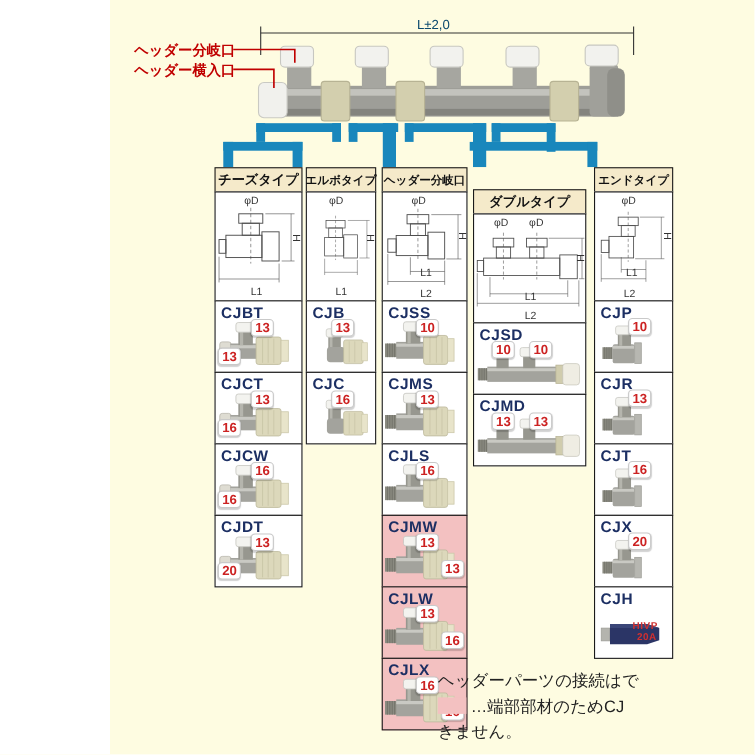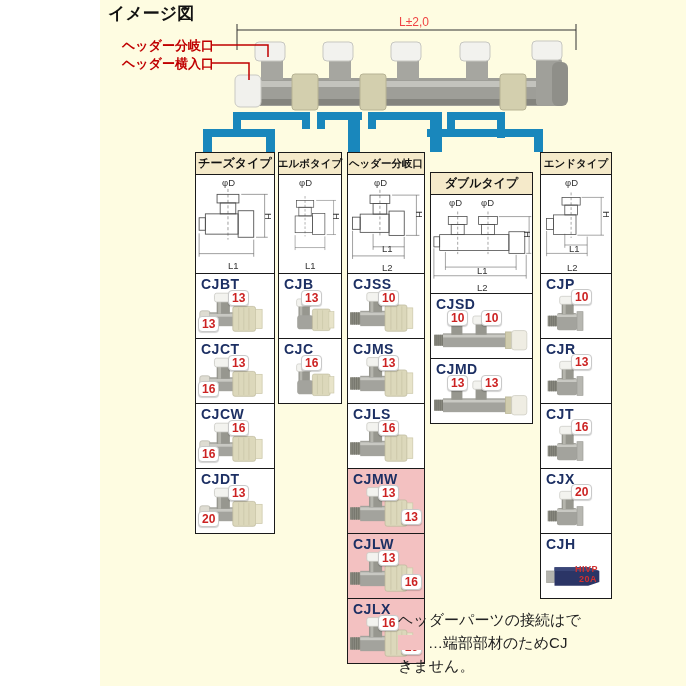--- a/index.html
+++ b/index.html
@@ -3,21 +3,21 @@
 <meta charset="utf-8">
 <style>
   html,body{margin:0;padding:0;}
   #screen{position:relative;width:686px;height:686px;background:#ffffff;overflow:hidden;
           font-family:"Liberation Sans",sans-serif;}
   #panel{position:absolute;left:100px;top:0;width:586px;height:686px;background:#FEFCE1;}
   .title{position:absolute;left:8px;top:2px;font-size:17px;font-weight:bold;color:#111;}
   .redlbl{position:absolute;font-size:13px;font-weight:bold;color:#C00000;white-space:nowrap;}
   .red1{left:22px;top:37px;}
   .red2{left:22px;top:55px;}
-  .dimlbl{position:absolute;left:278px;top:15px;width:72px;text-align:center;font-size:12px;color:#ef4444;}
+  .dimlbl{position:absolute;left:258px;top:15px;width:72px;text-align:center;font-size:12px;color:#0c4a6e;}
   .topart{position:absolute;left:0;top:0;}
 
   .col{position:absolute;top:152px;padding-left:32px;}
   .cell{position:relative;background:#fff;border:1px solid #1a1a1a;box-sizing:border-box;}
   .cell + .cell{margin-top:-1px;}
   .hdr{height:23px;background:#F5EACA;display:flex;align-items:center;justify-content:center;
        font-weight:bold;font-size:12px;color:#111;white-space:nowrap;}
   .hdr.sm{font-size:10.5px;}
   .diag{height:100px;text-align:center;}
   .prod{height:66px;}
@@ -266,21 +266,20 @@
           <rect x="347" y="112" width="8" height="17"></rect>
           <rect x="397" y="112" width="8" height="26"></rect>
       <rect x="103" y="129" width="72" height="8"></rect>
           <rect x="103" y="129" width="9" height="23"></rect>
           <rect x="166" y="129" width="9" height="23"></rect>
       <rect x="327" y="129" width="116" height="8"></rect>
           <rect x="434" y="129" width="9" height="23"></rect>
     </g>
   </svg>
 
-  <div class="title">イメージ図</div>
   <div class="redlbl red1">ヘッダー分岐口</div>
   <div class="redlbl red2">ヘッダー横入口</div>
   <div class="dimlbl">L±2,0</div>
 
   <div class="col" style="left:63px;width:80px;">
     <div class="cell hdr">チーズタイプ</div>
     <div class="cell diag">
       <svg class="dsvg" width="78" height="98" viewBox="0 0 100 100">
             <use href="#sym-d-tee"></use>
           </svg>

